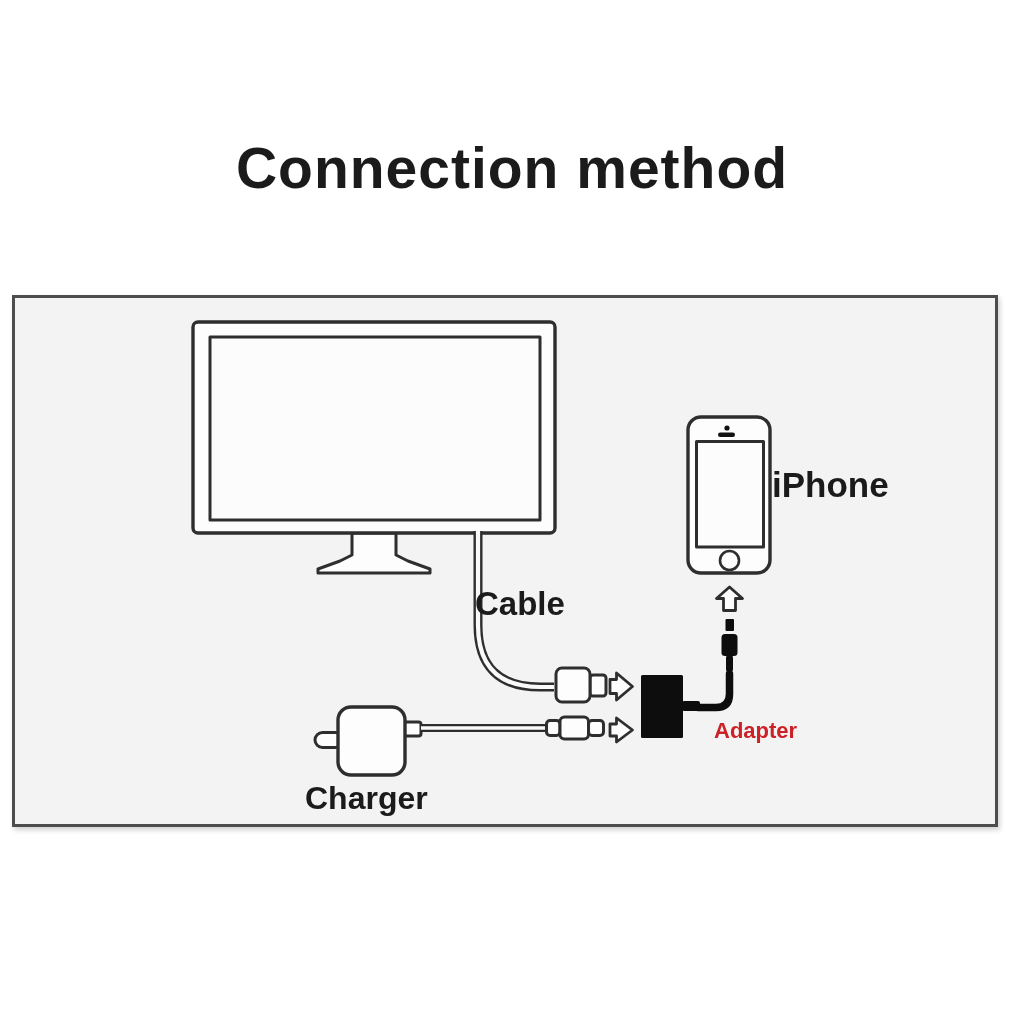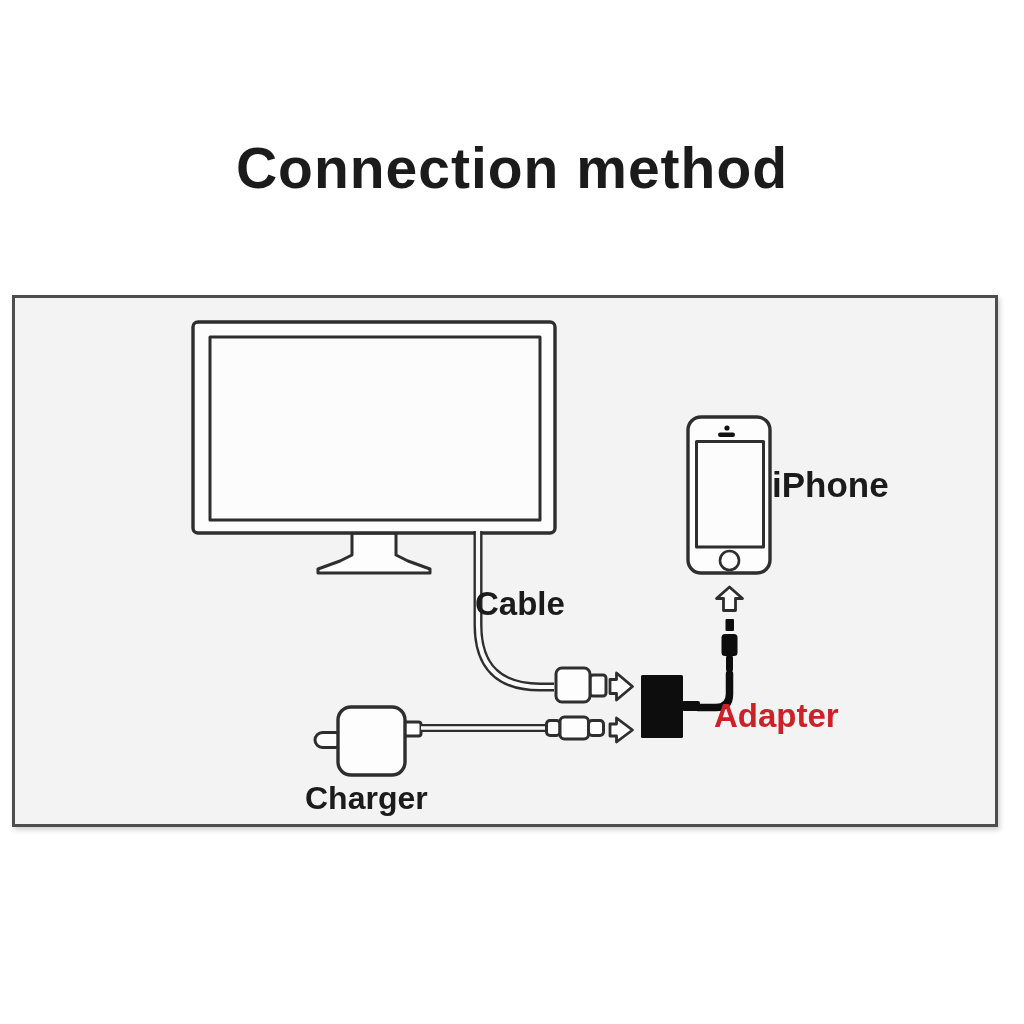--- a/index.html
+++ b/index.html
@@ -52,21 +52,21 @@
     position: absolute;
     margin: 0;
     font-weight: 700;
     color: #1b1b1b;
     line-height: 1.1;
     white-space: nowrap;
   }
   .lbl-cable   { left: 460px; top: 288px; font-size: 33px; }
   .lbl-iphone  { left: 757px; top: 168px; font-size: 35px; }
   .lbl-charger { left: 290px; top: 483px; font-size: 32px; }
-  .lbl-adapter { left: 699px; top: 400px; font-size: 33px; color: var(--accent-red); }
+  .lbl-adapter { left: 699px; top: 421px; font-size: 22px; color: var(--accent-red); }
   :root { --accent-red: #cc2127; }
 </style>
 </head>
 <body>
 
 <div class="stage">
 
   <h1 class="title">Connection method</h1>
 
   <div class="panel">

